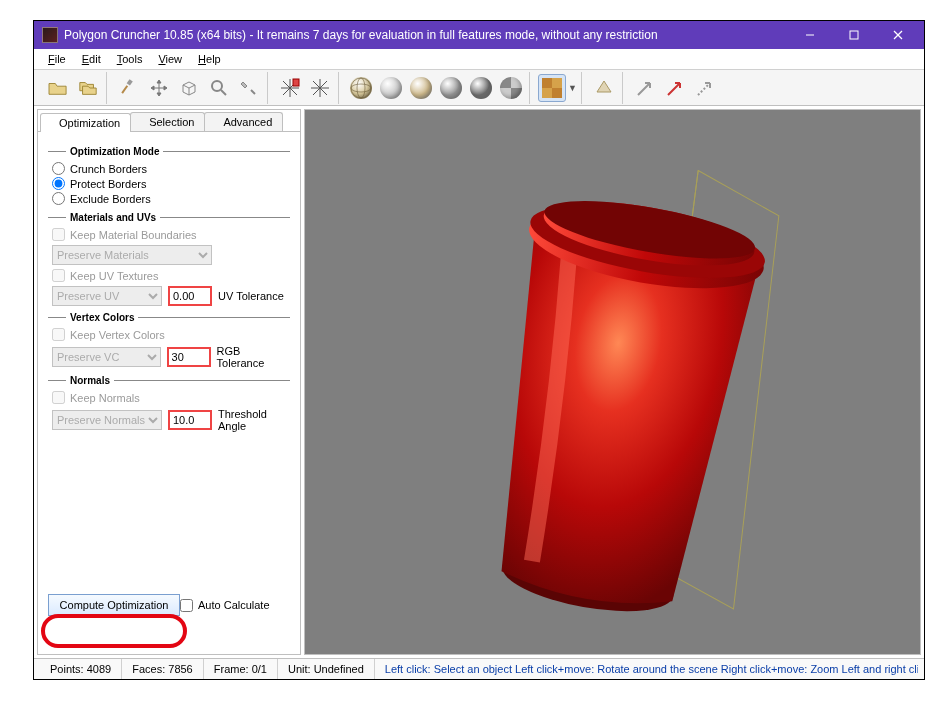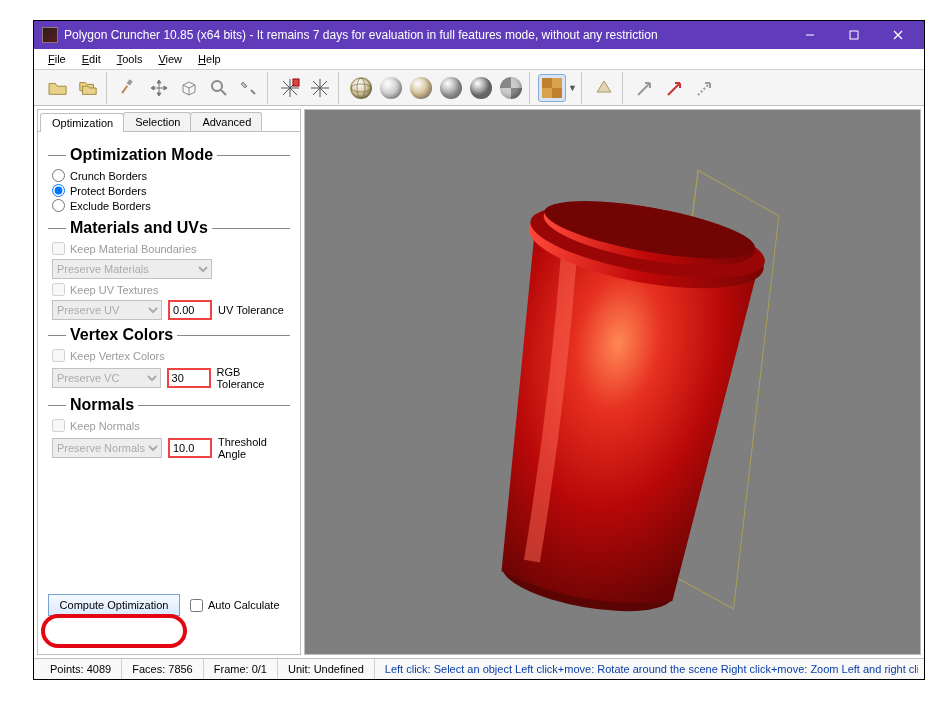--- a/index.html
+++ b/index.html
@@ -104,21 +104,21 @@
   }
   .tabs-row {
     display: flex;
     border-bottom: 1px solid #bfbfbf;
     background: #fff;
     height: 22px;
     padding-left: 2px;
     align-items: flex-end;
   }
   .tab {
-    padding: 3px 10px 3px 11px;
+    padding: 3px 10px 3px 18px;
     border: 1px solid #bfbfbf;
     border-bottom: none;
     background: #f3f3f3;
     margin-right: -1px;
     border-radius: 3px 3px 0 0;
     font-size: 11px;
   }
   .tab.active {
     background: #fff;
     position: relative;
@@ -126,21 +126,21 @@
   }
   .panel-body {
     flex: 1;
     padding: 8px 10px;
     overflow: hidden;
   }
   .group-header {
     display: flex;
     align-items: center;
     font-weight: bold;
-    font-size: 16px;
+    font-size: 10px;
     margin: 6px 0 4px 0;
   }
   .group-header::before {
     content: "";
     width: 18px; height: 1px; background: #888; margin-right: 4px;
   }
   .group-header::after {
     content: "";
     flex: 1; height: 1px; background: #888; margin-left: 4px;
   }
@@ -450,21 +450,21 @@
         <div class="row-line">
           <select class="combo" disabled="" style="width:110px">
             <option>Preserve Normals</option>
           </select>
           <input class="spin" value="10.0" style="">
           <span>Threshold Angle</span>
         </div>
       </div>
 
       <div class="panel-footer">
-        <div style="display:flex;align-items:center;gap:10px;margin-bottom:28px;">
+        <div style="display:flex;align-items:center;margin-bottom:28px;">
           <button class="compute-btn">Compute Optimization</button>
           <label class="check-row" style="padding:0">
             <input type="checkbox" style="">
               <span>Auto Calculate</span>
           </label>
         </div>
       </div>
 
       <div class="highlight-oval" style="left:3px; top:504px; width:146px; height:34px;"></div>
     </div>

